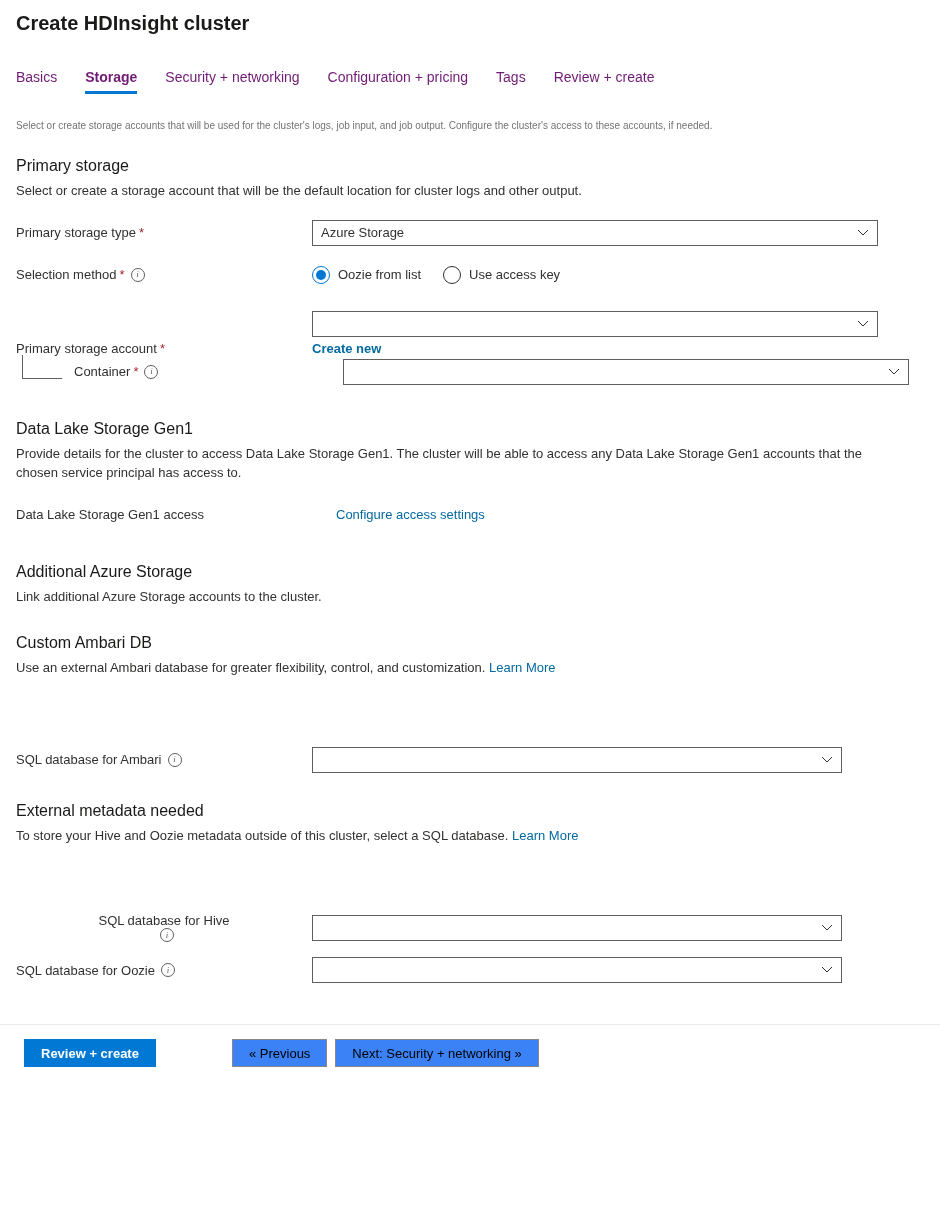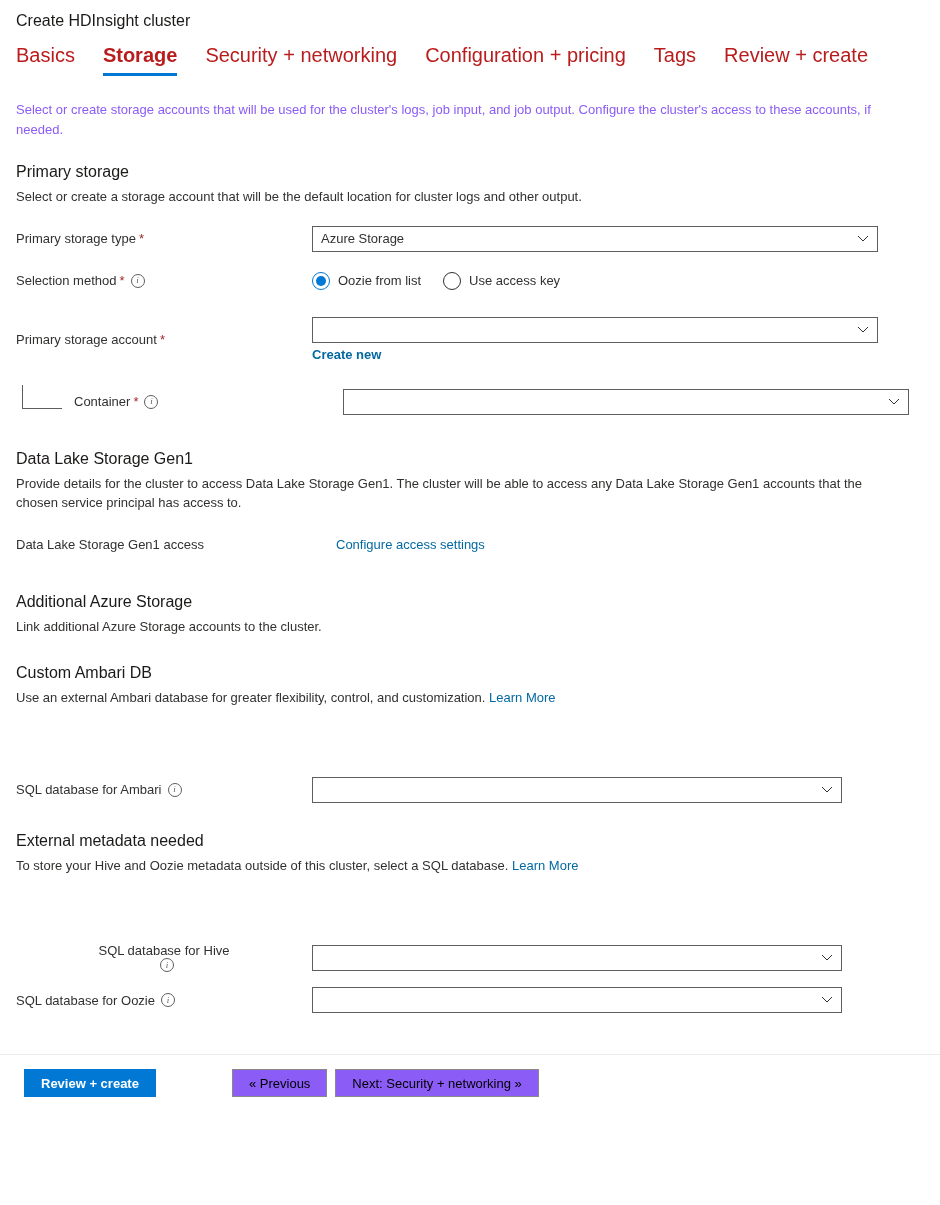--- a/index.html
+++ b/index.html
@@ -6,46 +6,46 @@
   body {
     margin: 0;
     padding: 12px 16px 0 16px;
     font-family: "Segoe UI", -apple-system, BlinkMacSystemFont, sans-serif;
     font-size: 13px;
     color: #323130;
     background: #ffffff;
     width: 940px;
   }
   h1.page-title {
-    font-size: 16px;
-    font-weight: 400;
-    margin: 0 0 8px 0;
+    font-size: 20px;
+    font-weight: 700;
+    margin: 0 0 28px 0;
     color: #1b1a19;
   }
   .tabs {
     display: flex;
     gap: 28px;
     border-bottom: none;
     margin-bottom: 24px;
   }
   .tab {
     padding: 6px 0;
-    font-size: 20px;
-    color: #b91c1c;
+    font-size: 14px;
+    color: #701a75;
     cursor: pointer;
     border-bottom: 3px solid transparent;
   }
   .tab.active {
     font-weight: 600;
     border-bottom: 3px solid #0078d4;
   }
   .intro {
-    font-size: 13px;
+    font-size: 10px;
     line-height: 1.5;
-    color: #8b5cf6;
+    color: #737373;
     margin-bottom: 24px;
     max-width: 880px;
   }
   h2.section-title {
     font-size: 16px;
     font-weight: 400;
     margin: 0 0 6px 0;
     color: #1b1a19;
   }
   .section-desc {
@@ -141,21 +141,21 @@
     align-items: center;
     margin-left: -16px;
     margin-right: -16px;
     padding-left: 24px;
   }
   .btn {
     height: 28px;
     padding: 0 16px;
     font-size: 13px;
     border: 1px solid #8a8886;
-    background: #8b5cf6;
+    background: #3b82f6;
     cursor: pointer;
     display: inline-flex;
     align-items: center;
     justify-content: center;
   }
   .btn.primary {
     background: #0078d4;
     border-color: #0078d4;
     color: #ffffff;
     font-weight: 600;
@@ -213,41 +213,41 @@
         <span>Oozie from list</span>
       </div>
       <div class="radio-opt">
         <span class="radio-circle"></span>
         <span>Use access key</span>
       </div>
     </div>
   </div>
 </div>
 
-<div class="form-row" style="margin-top:22px; margin-bottom:2px;">
+<div class="form-row" style="margin-top:22px; margin-bottom:2px;align-items:flex-end;">
   <div class="form-label-col">
     <span>Primary storage account</span>
       <span class="required">*</span>
   </div>
   <div class="form-input-col">
     <div class="select-box">
       <span class="value"></span>
       <span class="chevron-down">
         <svg viewBox="0 0 12 12">
             <path d="M1 3 L6 8 L11 3" stroke="#323130" stroke-width="1" fill="none"></path>
           </svg>
       </span>
     </div>
     <div class="stacked-link">
       <span class="link bold">Create new</span>
     </div>
   </div>
 </div>
 
-<div class="form-row" style="margin-top:26px;gap:31px;">
+<div class="form-row" style="margin-top:2px;gap:31px;">
   <div class="form-label-col">
     <div style="display:flex; align-items:flex-end;">
       <div class="indent-connector"></div>
       <div class="indent-label">
         <span>Container</span>
           <span class="required">*</span>
         <span class="info-icon">i</span>
       </div>
     </div>
   </div>

